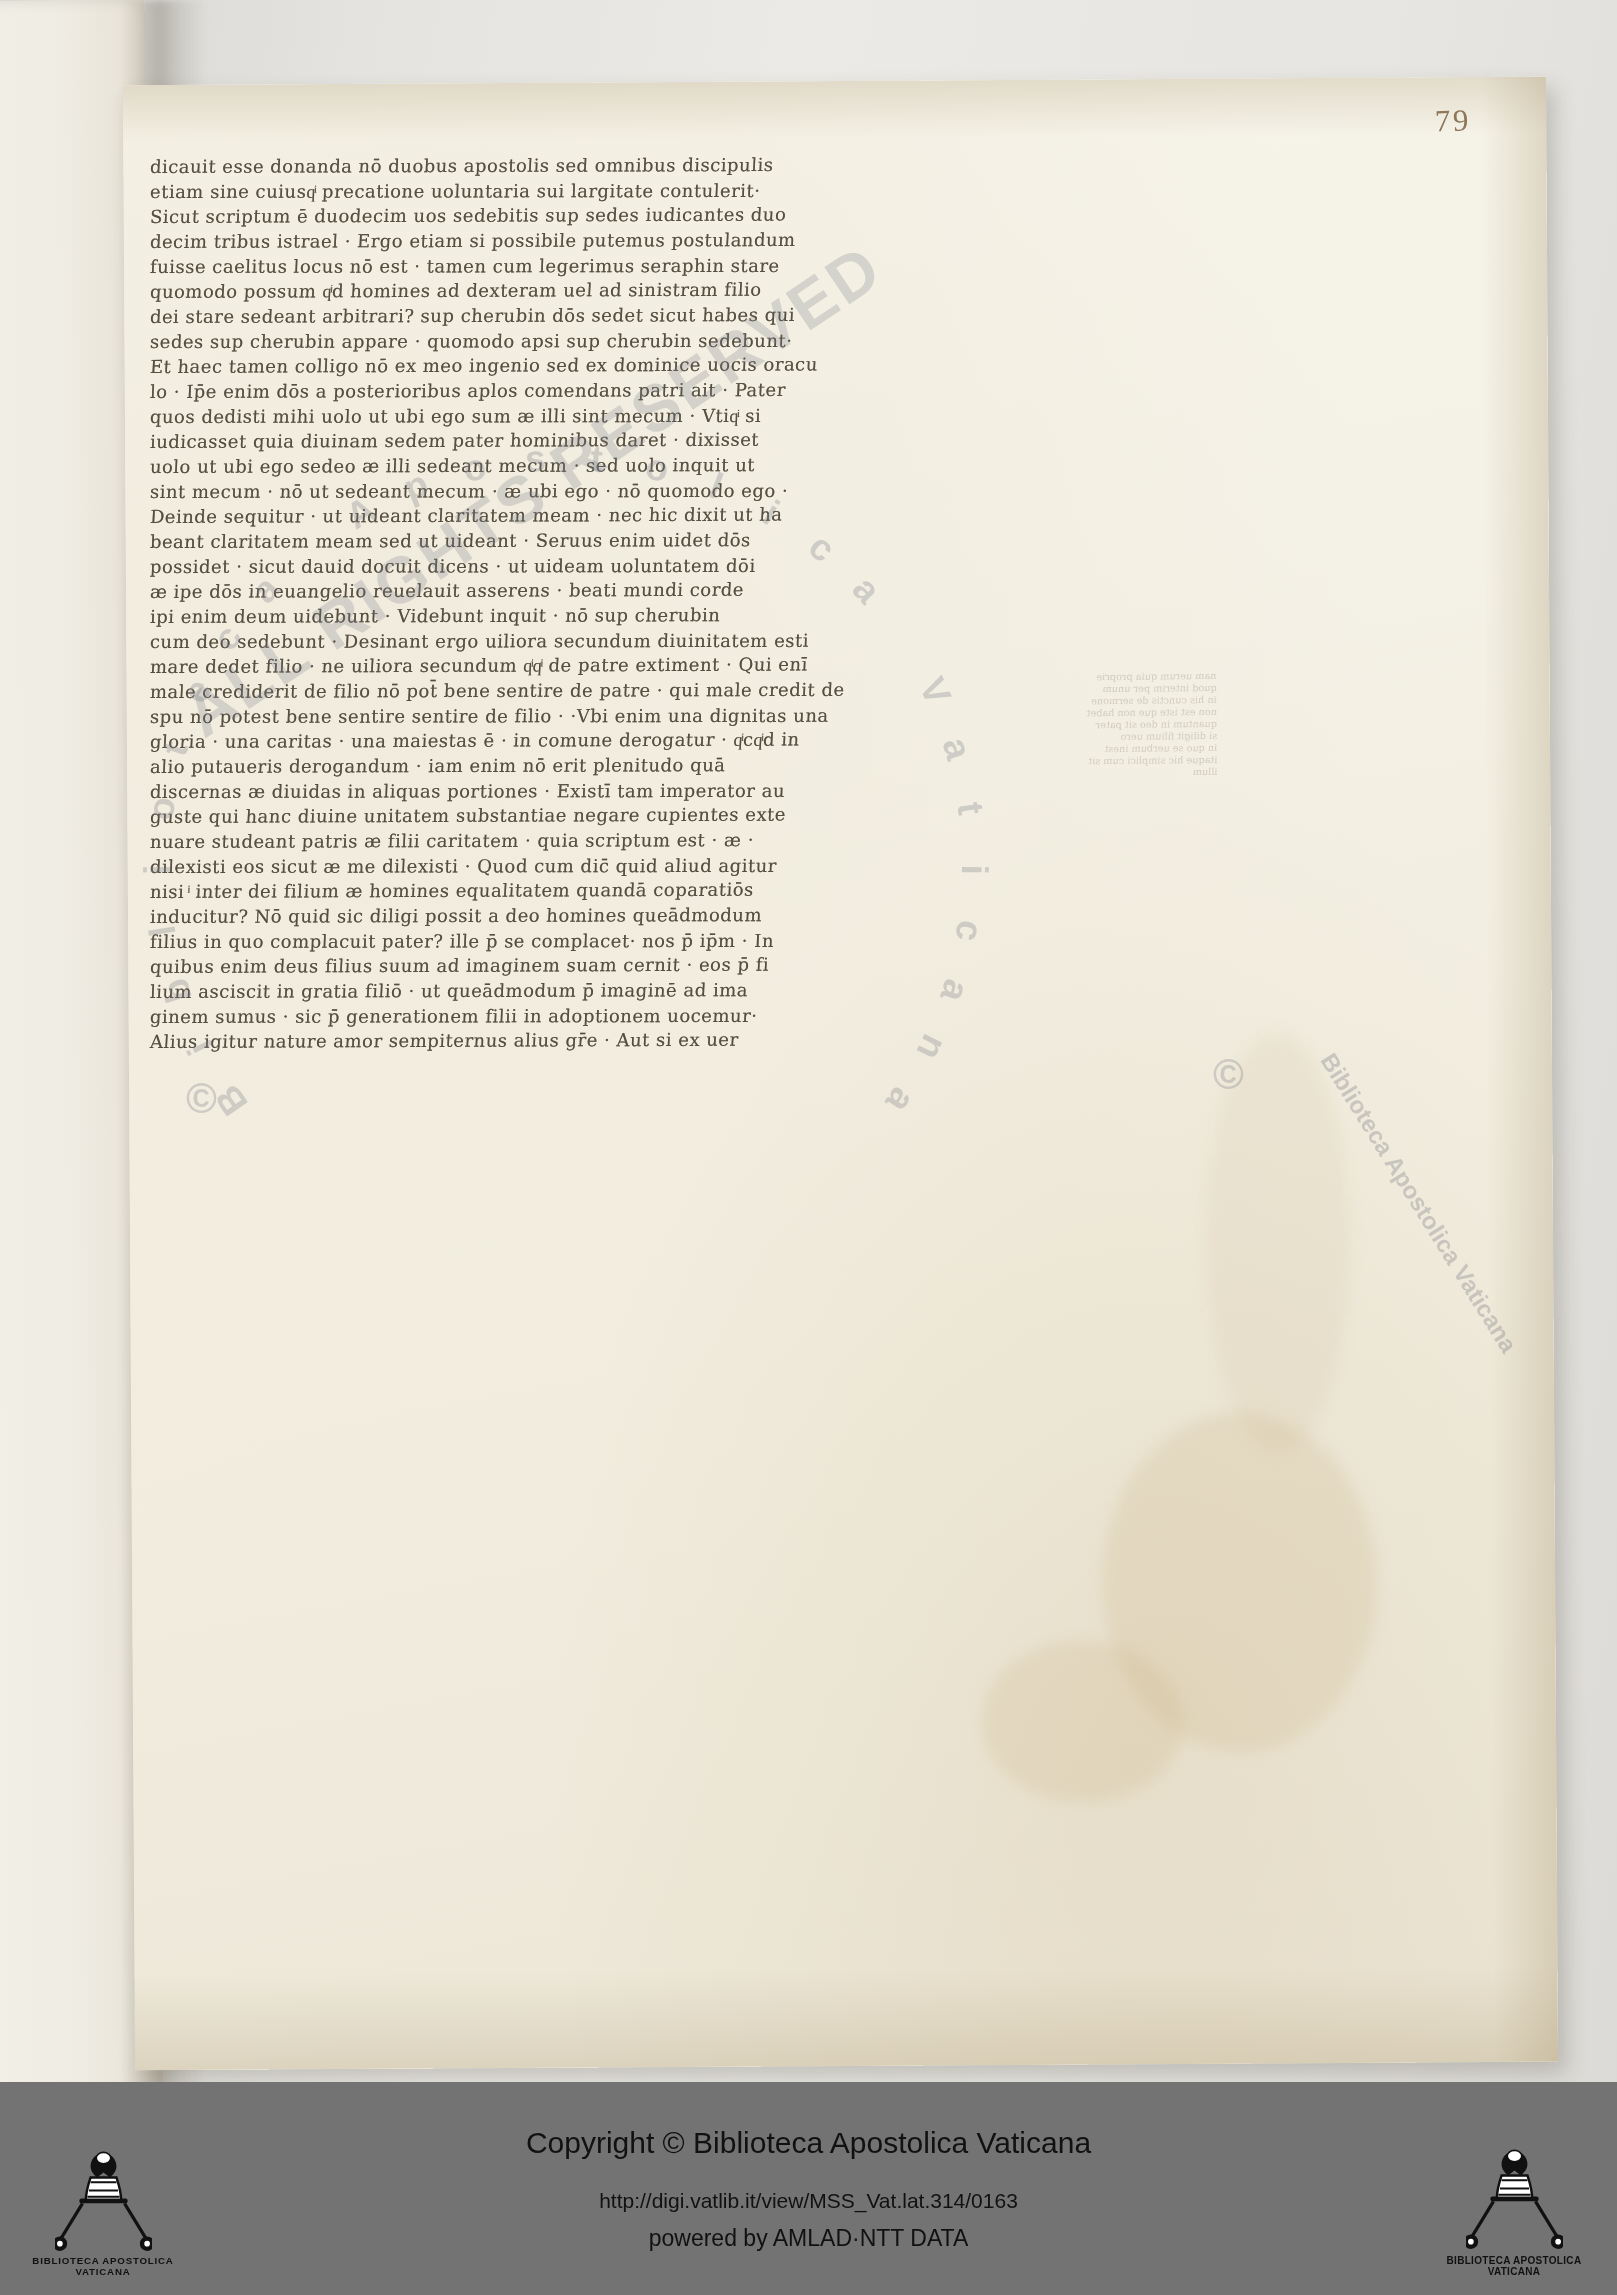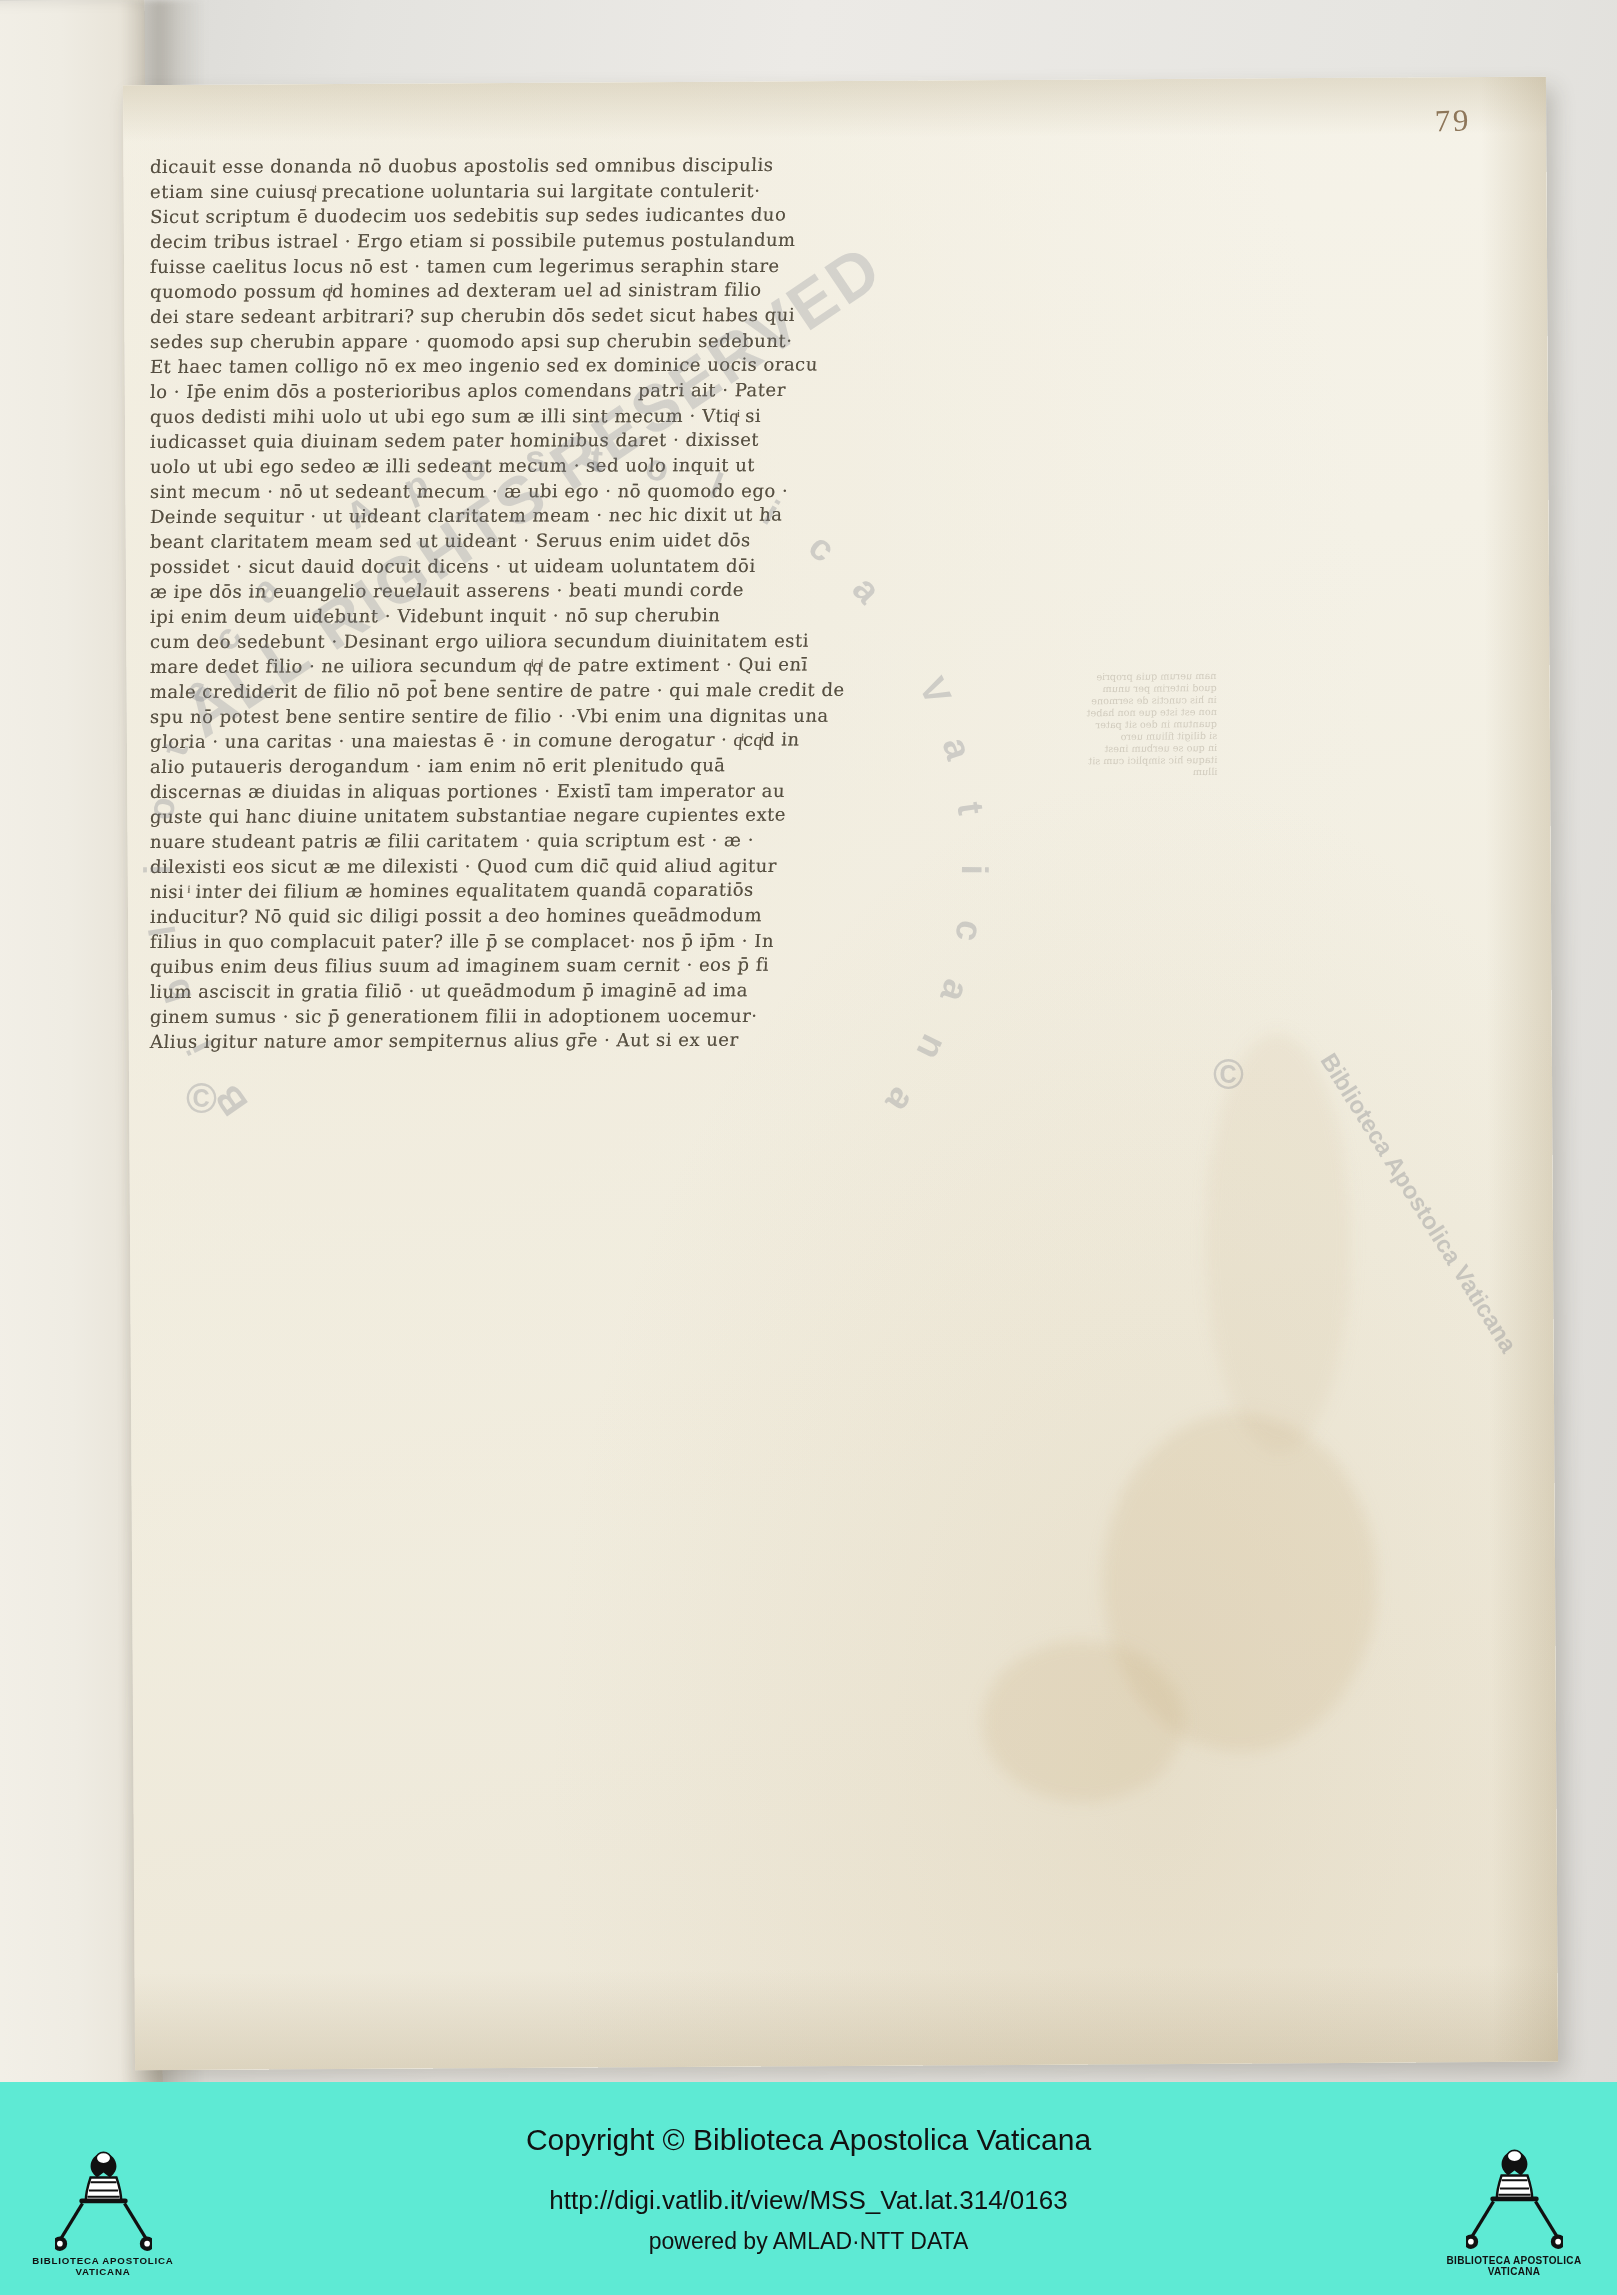--- a/index.html
+++ b/index.html
@@ -185,35 +185,35 @@
   .wm-c1 { left: 1213px; top: 1051px; font-size: 42px; color: rgba(122,125,136,0.30); }
   .wm-c2 { left: 186px;  top: 1075px; font-size: 42px; color: rgba(122,125,136,0.30); }
 
   
   .footer {
     position: absolute;
     left: 0;
     bottom: 0;
     width: 1617px;
     height: 213px;
-    background: #5eead4;
+    background: #737373;
     display: flex;
     align-items: center;
     justify-content: center;
   }
   .footer-text {
     text-align: center;
     line-height: 1.34;
   }
   .footer-copy {
     font-size: 30px;
     color: #111111;
   }
   .footer-url {
-    font-size: 26px;
+    font-size: 21px;
     color: #111111;
     margin-top: 23px;
   }
   .footer-powered {
     font-size: 23px;
     color: #111111;
     margin-top: 8px;
   }
 
   .crest {

